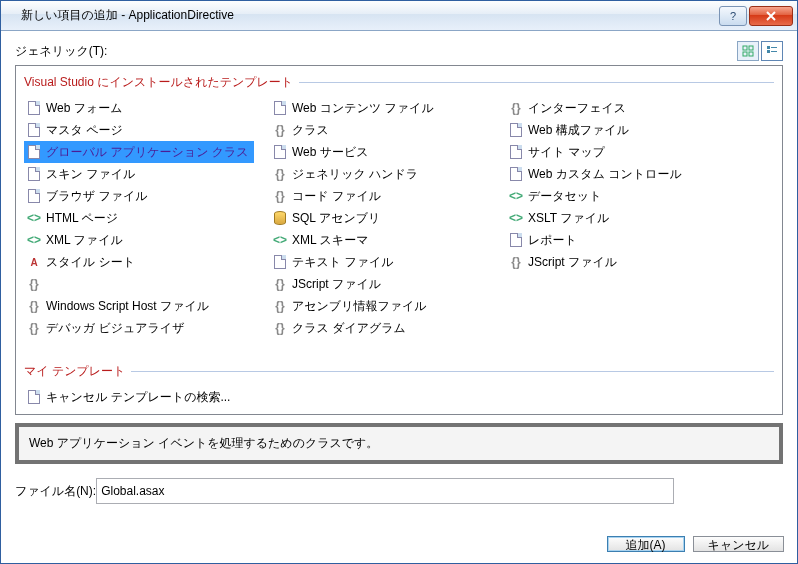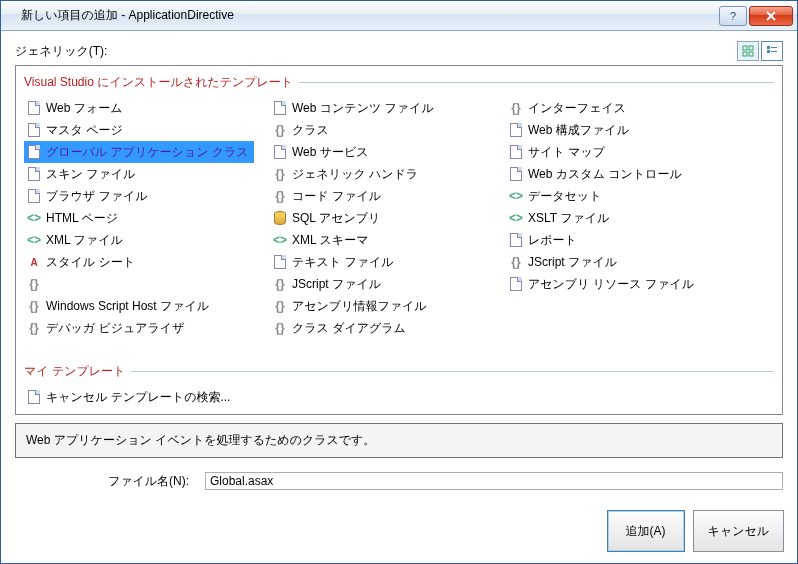--- a/index.html
+++ b/index.html
@@ -80,44 +80,44 @@
     width: 16px; height: 16px;
     margin-right: 4px;
     display: inline-flex; align-items: center; justify-content: center;
     font-size: 12px;
   }
   .item.selected {
     background: #3399ff;
     color: #4c1d95;
   }
   .desc {
-    border: 1px solid #737373;
+    border: 4px solid #737373;
     background: #f4f4f4;
     padding: 8px 10px;
     margin-top: 8px;
     font-size: 12px;
   }
   .filerow {
     display: flex; align-items: center;
-    margin-top: 14px; gap: 16px; justify-content: flex-end;
+    margin-top: 14px; gap: 0;
   }
   .filerow input[type=text] {
     flex: 1; max-width: 578px;
-    height: 18px;
+    height: 26px;
     border: 1px solid #abadb3;
     padding: 2px 4px;
     font-family: inherit; font-size: 12px;
   }
   .btnrow {
     position: absolute;
     bottom: 12px; right: 14px;
     display: flex; gap: 8px;
   }
   .btn {
-    min-width: 78px; height: 42px;
+    min-width: 78px; height: 16px;
     border: 1px solid #8a8f97;
     background: linear-gradient(#fdfdfd, #e3e3e3);
     border-radius: 0;
     font-family: inherit; font-size: 12px;
     padding: 0 14px;
   }
   .btn.default {
     border: 1px solid #3c7fb1;
     box-shadow: 0 0 0 1px #a8d3f0 inset;
   }
@@ -349,26 +349,20 @@
               <span class="ic-page"></span>
             </span>
             <span>レポート</span>
           </div>
           <div class="item">
             <span class="ic">
               <span class="ic-code">{}</span>
             </span>
             <span>JScript ファイル</span>
           </div>
-          <div class="item">
-            <span class="ic">
-              <span class="ic-page"></span>
-            </span>
-            <span>アセンブリ リソース ファイル</span>
-          </div>
         </div>
       </div>
 
     <div class="group-header" style="margin-top:24px;">
       <span class="ghlabel">マイ テンプレート</span>
       <span class="ghline"></span>
     </div>
     <div id="grid-my">
         <div class="item">
           <span class="ic">

